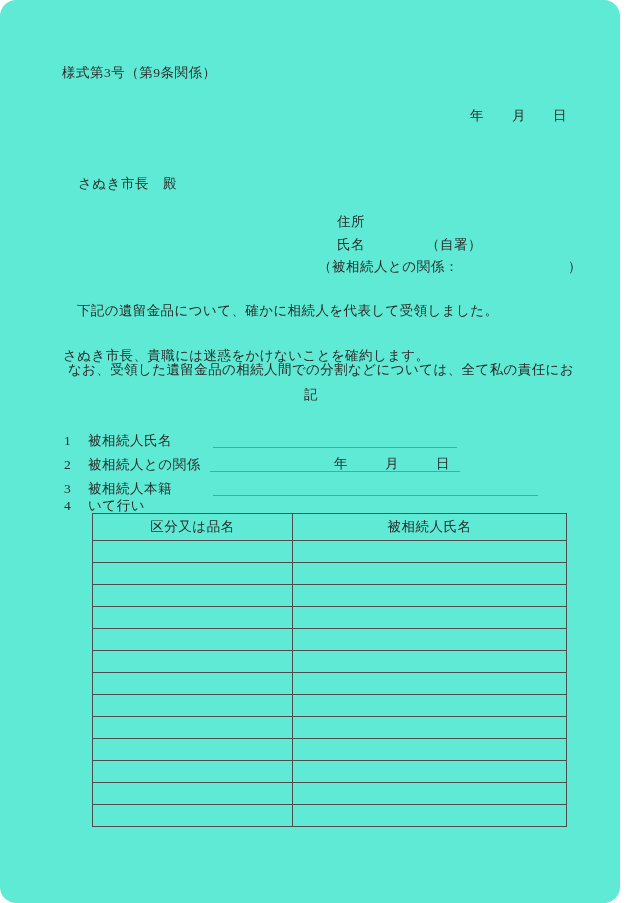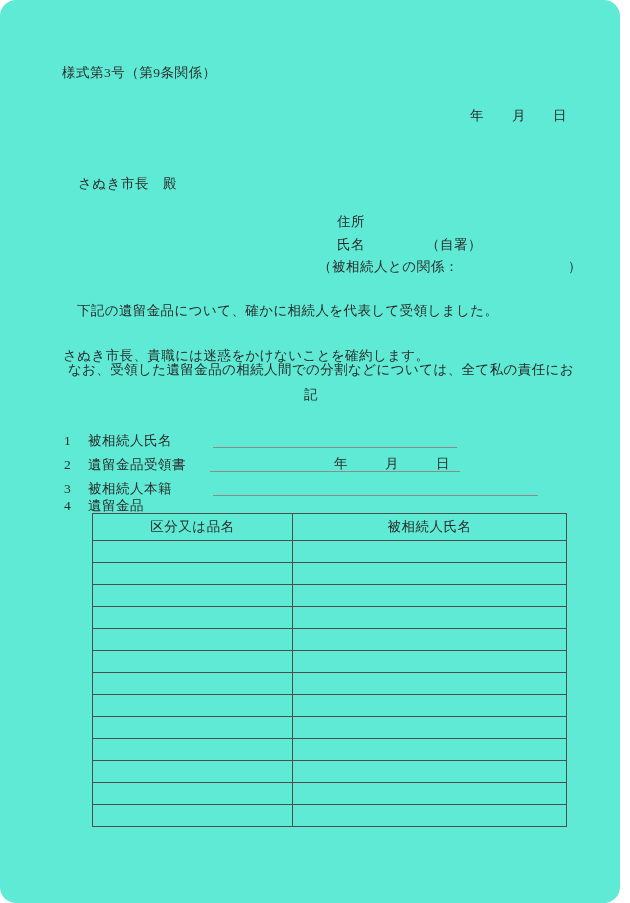--- a/index.html
+++ b/index.html
@@ -96,37 +96,37 @@
   <div class="t section-ki">記</div>
 
   <div>
     <span class="t" style="left:64px; top:433px;">1</span>
     <span class="t" style="left:88px; top:433px;">被相続人氏名</span>
     <span class="field-line" style="left:213px; top:433px; width:244px;"></span>
   </div>
 
   <div>
     <span class="t" style="left:64px; top:457px;">2</span>
-    <span class="t" style="left:88px; top:457px;">遺留金品受領書</span>
+    <span class="t" style="left:88px; top:457px;">被相続人との関係</span>
     <span class="field-line" style="left:210px; top:457px; width:250px;">
       <span class="field-inner" style="left:124px;">年</span>
       <span class="field-inner" style="left:175px;">月</span>
       <span class="field-inner" style="left:226px;">日</span>
     </span>
   </div>
 
   <div>
     <span class="t" style="left:64px; top:481px;">3</span>
     <span class="t" style="left:88px; top:481px;">被相続人本籍</span>
     <span class="field-line" style="left:213px; top:481px; width:325px;"></span>
   </div>
 
   <div>
     <span class="t" style="left:64px; top:498px;">4</span>
-    <span class="t" style="left:88px; top:498px;">遺留金品</span>
+    <span class="t" style="left:88px; top:498px;">いて行い</span>
   </div>
 
   <table class="goods">
     <colgroup>
         <col class="c1">
         <col class="c2">
       </colgroup>
     <thead>
       <tr>
         <th>区分又は品名</th>

